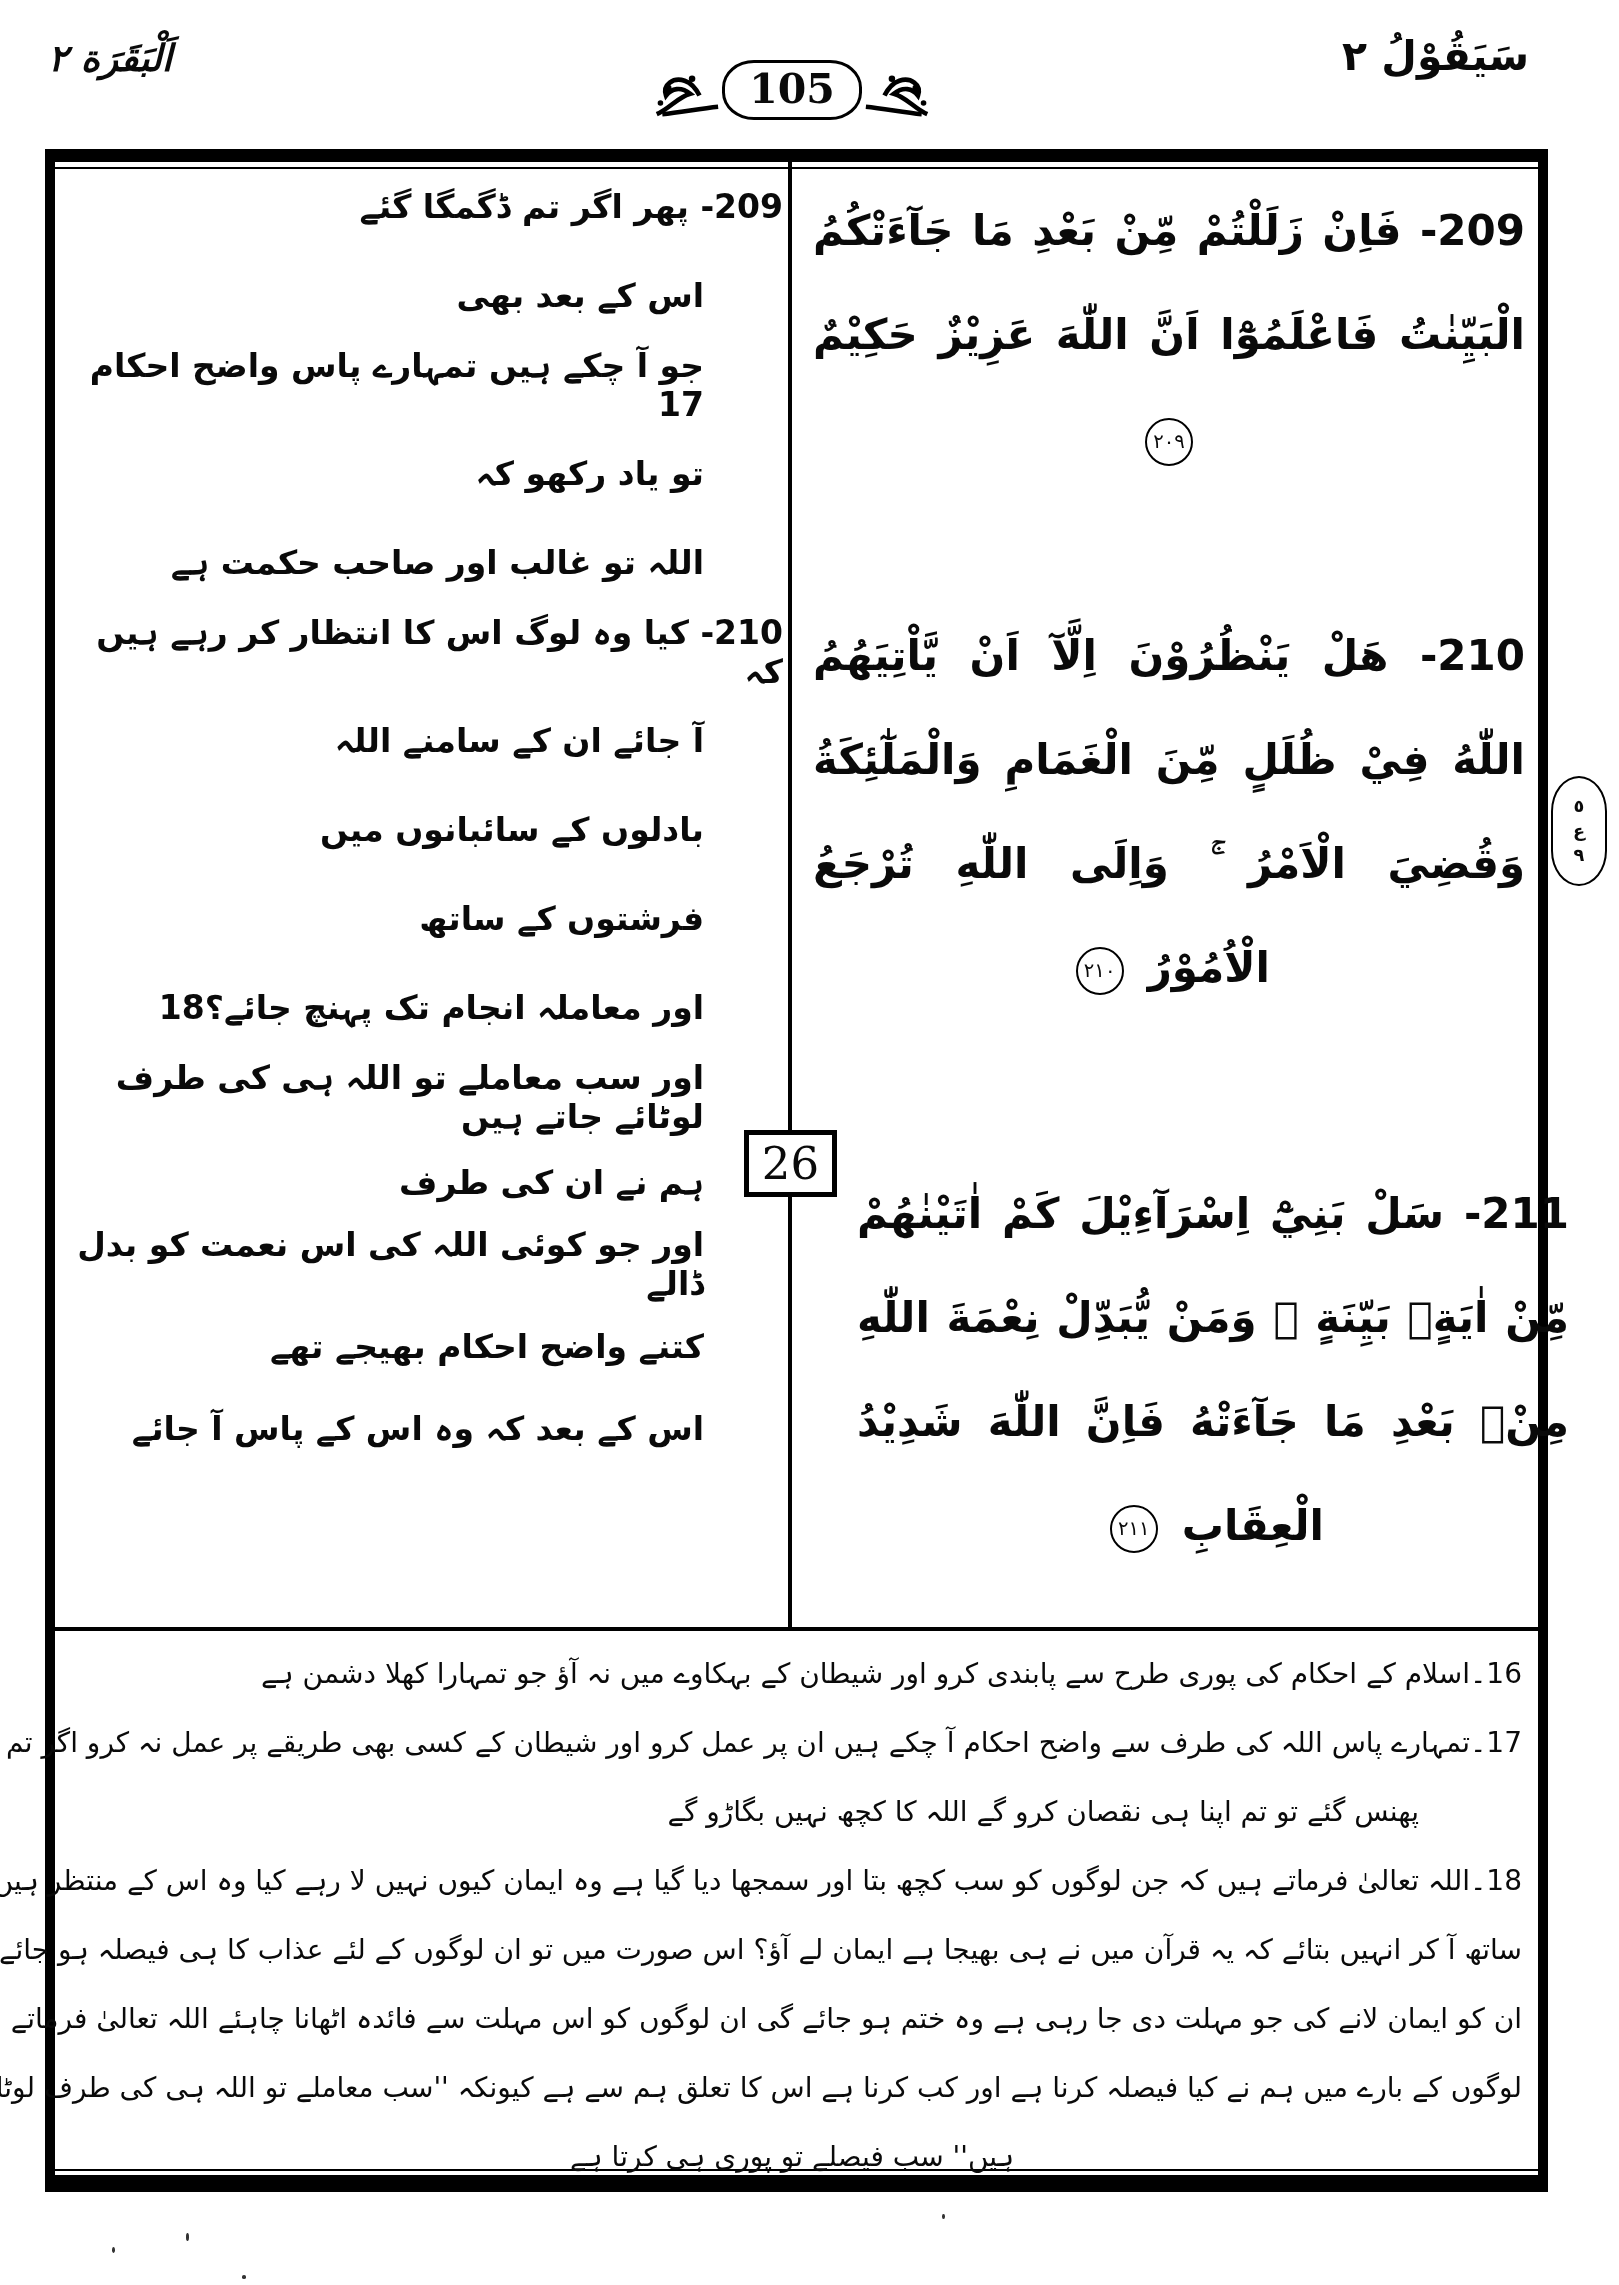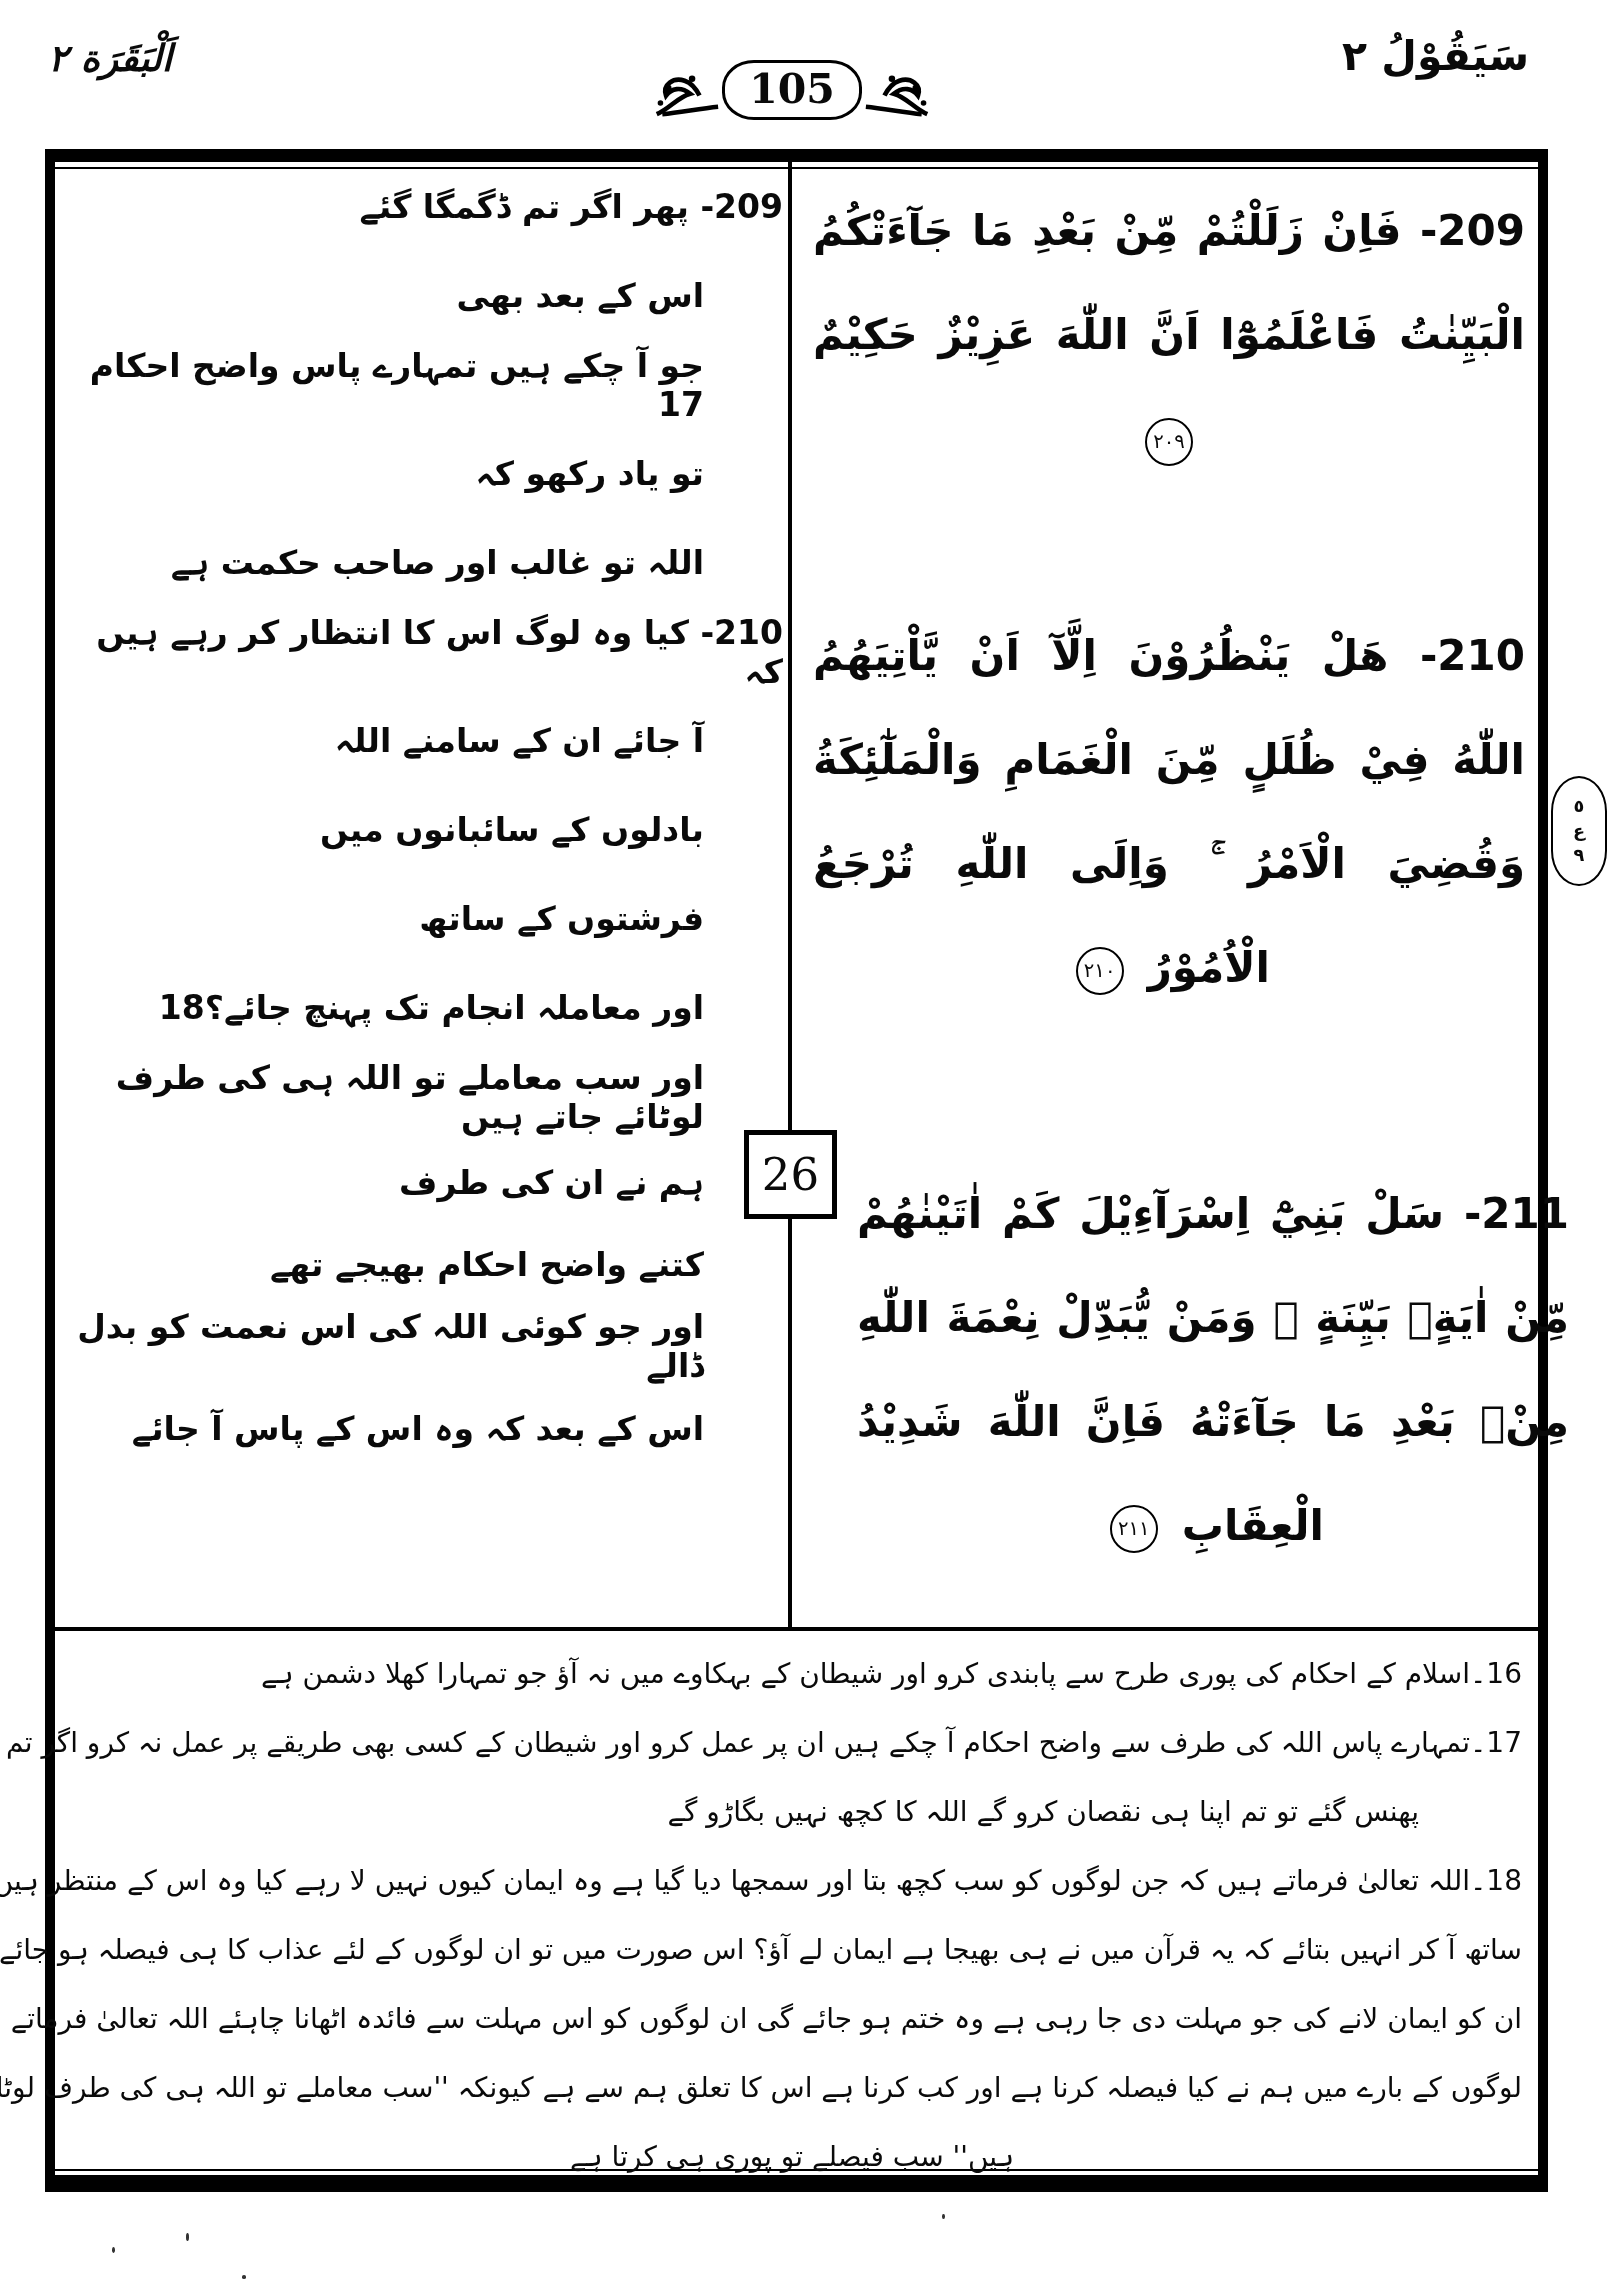--- a/index.html
+++ b/index.html
@@ -48,21 +48,21 @@
   }
   .col-divider {
     position:absolute; left:733px; top:0; width:3.7px; height:1465px; background:#000;
   }
   .fn-separator {
     position:absolute; left:0; right:0; top:1465px; height:3.7px; background:#000;
   }
 
   
   .ruku-box {
-    position:absolute; left:744px; top:1130px; width:93px; height:89px;
+    position:absolute; left:744px; top:1130px; width:93px; height:67px;
     border:5.6px solid #000; background:#fff; z-index:5;
     display:flex; align-items:center; justify-content:center;
     font-family:"DejaVu Serif", serif; font-size:45px;
   }
 
   
   .margin-medallion {
     position:absolute; left:1551px; top:776px; width:56px; height:110px;
     border:2.8px solid #000;
     border-radius:50% 50% 50% 50% / 32% 32% 32% 32%;
@@ -162,22 +162,22 @@
   <div class="uline indent">جو آ چکے ہیں تمہارے پاس واضح احکام 17</div>
   <div class="uline indent">تو یاد رکھو کہ</div>
   <div class="uline indent">اللہ تو غالب اور صاحب حکمت ہے</div>
   <div class="uline num">210- کیا وہ لوگ اس کا انتظار کر رہے ہیں کہ</div>
   <div class="uline indent">آ جائے ان کے سامنے اللہ</div>
   <div class="uline indent">بادلوں کے سائبانوں میں</div>
   <div class="uline indent">فرشتوں کے ساتھ</div>
   <div class="uline indent">اور معاملہ انجام تک پہنچ جائے؟18</div>
   <div class="uline indent">اور سب معاملے تو اللہ ہی کی طرف لوٹائے جاتے ہیں</div>
   <div class="uline indent tight">ہم نے ان کی طرف</div>
+  <div class="uline indent tight">اور جو کوئی اللہ کی اس نعمت کو بدل ڈالے</div>
   <div class="uline indent tight">کتنے واضح احکام بھیجے تھے</div>
-  <div class="uline indent tight">اور جو کوئی اللہ کی اس نعمت کو بدل ڈالے</div>
   <div class="uline indent tight">اس کے بعد کہ وہ اس کے پاس آ جائے</div>
 </div>
 
 <div class="ruku-box">26</div>
 
 <div class="margin-medallion">
   <span>٥</span>
   <span>ع</span>
   <span>٩</span>
 </div>

